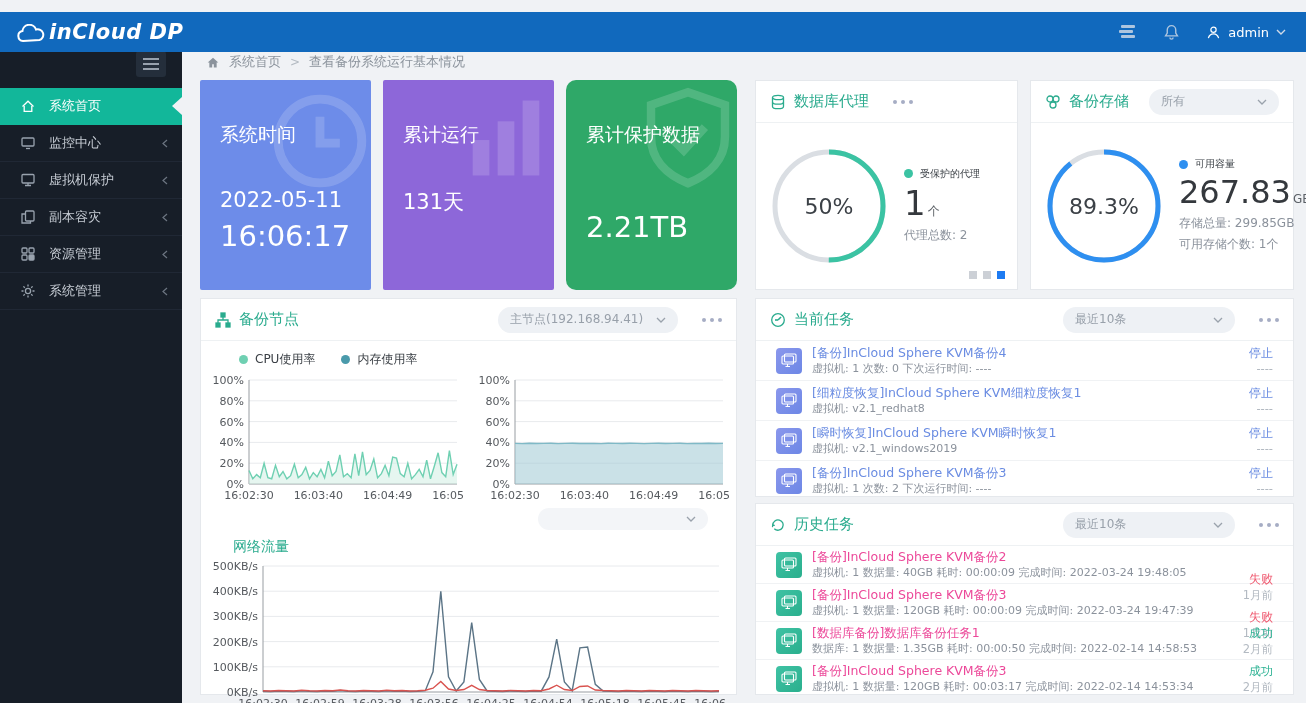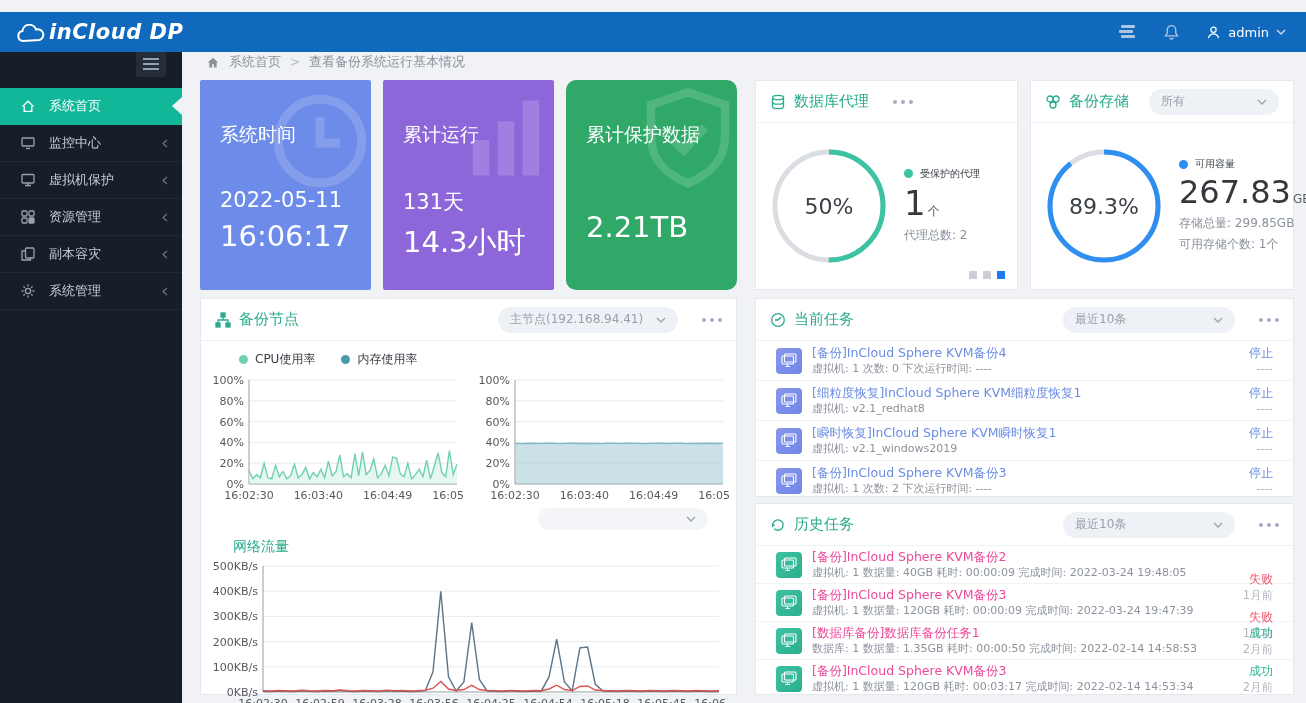--- a/index.html
+++ b/index.html
@@ -139,36 +139,36 @@
         <rect x="2" y="2.5" width="12" height="8.5" rx="1"></rect>
         <path d="M8 11v2.5M5 13.5h6"></path>
       </svg>
     <span>虚拟机保护</span>
     <svg class="chev" width="6" height="9" viewBox="0 0 6 9" fill="none" stroke="#6d7682" stroke-width="1.2">
         <polyline points="5,1 1,4.5 5,8"></polyline>
       </svg>
   </div>
   <div class="side-item">
     <svg width="16" height="16" viewBox="0 0 16 16" fill="none" stroke="#99a3ae" stroke-width="1.3">
+        <rect x="5.5" y="2" width="8.5" height="10" rx="1"></rect>
+        <path d="M5.5 5H2v9h8.5v-2"></path>
+      </svg>
+    <span>副本容灾</span>
+    <svg class="chev" width="6" height="9" viewBox="0 0 6 9" fill="none" stroke="#6d7682" stroke-width="1.2">
+        <polyline points="5,1 1,4.5 5,8"></polyline>
+      </svg>
+  </div>
+  <div class="side-item">
+    <svg width="16" height="16" viewBox="0 0 16 16" fill="none" stroke="#99a3ae" stroke-width="1.3">
         <rect x="2" y="2" width="5" height="5" rx="1"></rect>
         <rect x="9" y="2" width="5" height="5" rx="1"></rect>
         <rect x="2" y="9" width="5" height="5" rx="1"></rect>
         <rect x="9" y="9" width="5" height="5" rx="1" fill="#99a3ae"></rect>
       </svg>
     <span>资源管理</span>
-    <svg class="chev" width="6" height="9" viewBox="0 0 6 9" fill="none" stroke="#6d7682" stroke-width="1.2">
-        <polyline points="5,1 1,4.5 5,8"></polyline>
-      </svg>
-  </div>
-  <div class="side-item">
-    <svg width="16" height="16" viewBox="0 0 16 16" fill="none" stroke="#99a3ae" stroke-width="1.3">
-        <rect x="5.5" y="2" width="8.5" height="10" rx="1"></rect>
-        <path d="M5.5 5H2v9h8.5v-2"></path>
-      </svg>
-    <span>副本容灾</span>
     <svg class="chev" width="6" height="9" viewBox="0 0 6 9" fill="none" stroke="#6d7682" stroke-width="1.2">
         <polyline points="5,1 1,4.5 5,8"></polyline>
       </svg>
   </div>
   <div class="side-item">
     <svg width="16" height="16" viewBox="0 0 16 16" fill="none" stroke="#99a3ae" stroke-width="1.3">
         <circle cx="8" cy="8" r="2.6"></circle>
         <path d="M8 1.5v2M8 12.5v2M1.5 8h2M12.5 8h2M3.4 3.4l1.4 1.4M11.2 11.2l1.4 1.4M12.6 3.4l-1.4 1.4M4.8 11.2l-1.4 1.4"></path>
       </svg>
     <span>系统管理</span>
@@ -199,21 +199,20 @@
     <div class="l2">16:06:17</div>
   </div>
   <div class="card c2" style="left: 201px; background: rgb(141, 103, 217);">
     <svg class="wm" width="104" height="104" viewBox="0 0 100 100" fill="#fff">
         <rect x="18" y="52" width="16" height="34"></rect>
         <rect x="42" y="34" width="16" height="52"></rect>
         <rect x="66" y="14" width="16" height="72"></rect>
       </svg>
     <h3>累计运行</h3>
     <div class="l1">131天</div>
-    <div class="l2">14.3小时</div>
   </div>
   <div class="card c3" style="left: 384px; background: rgb(47, 168, 104); border-radius: 10px;">
     <svg class="wm" width="106" height="112" viewBox="0 0 100 106" fill="none" stroke="#fff" stroke-width="8">
         <path d="M50 6 85 18v30c0 22-15 36-35 44C30 84 15 70 15 48V18z"></path>
         <path d="M35 50l11 11 20-22"></path>
       </svg>
     <h3>累计保护数据</h3>
 
     <div class="l2">2.21TB</div>
   </div>

